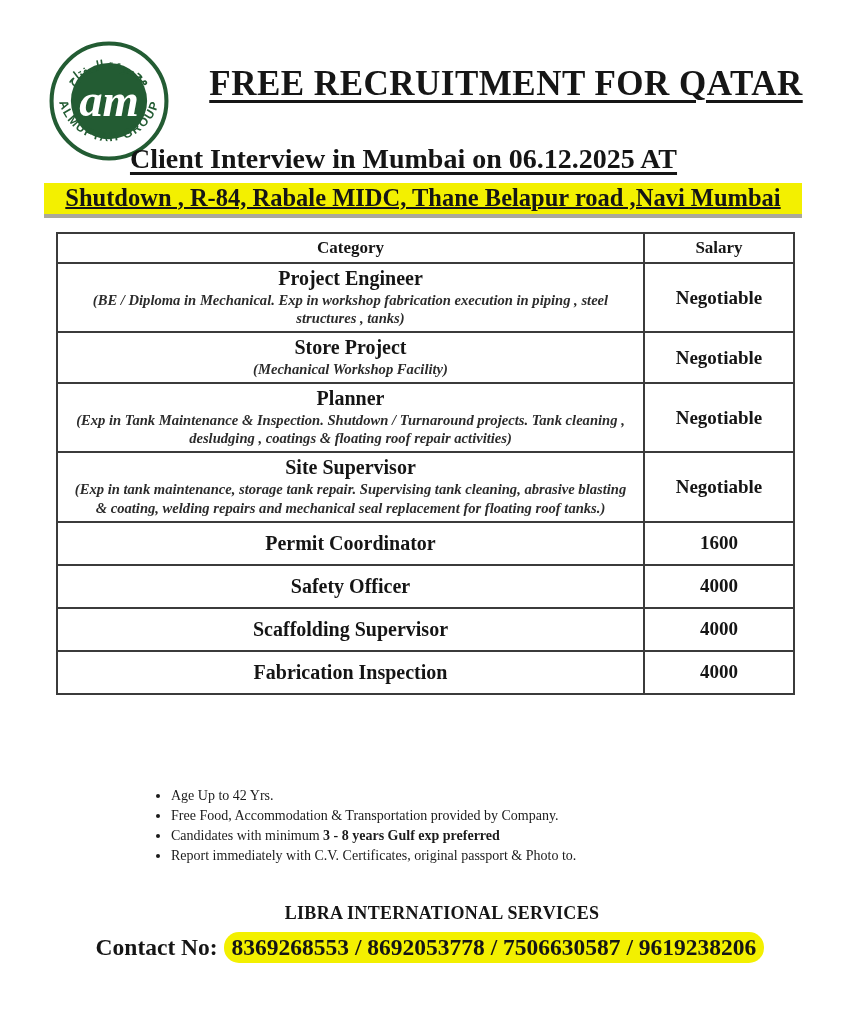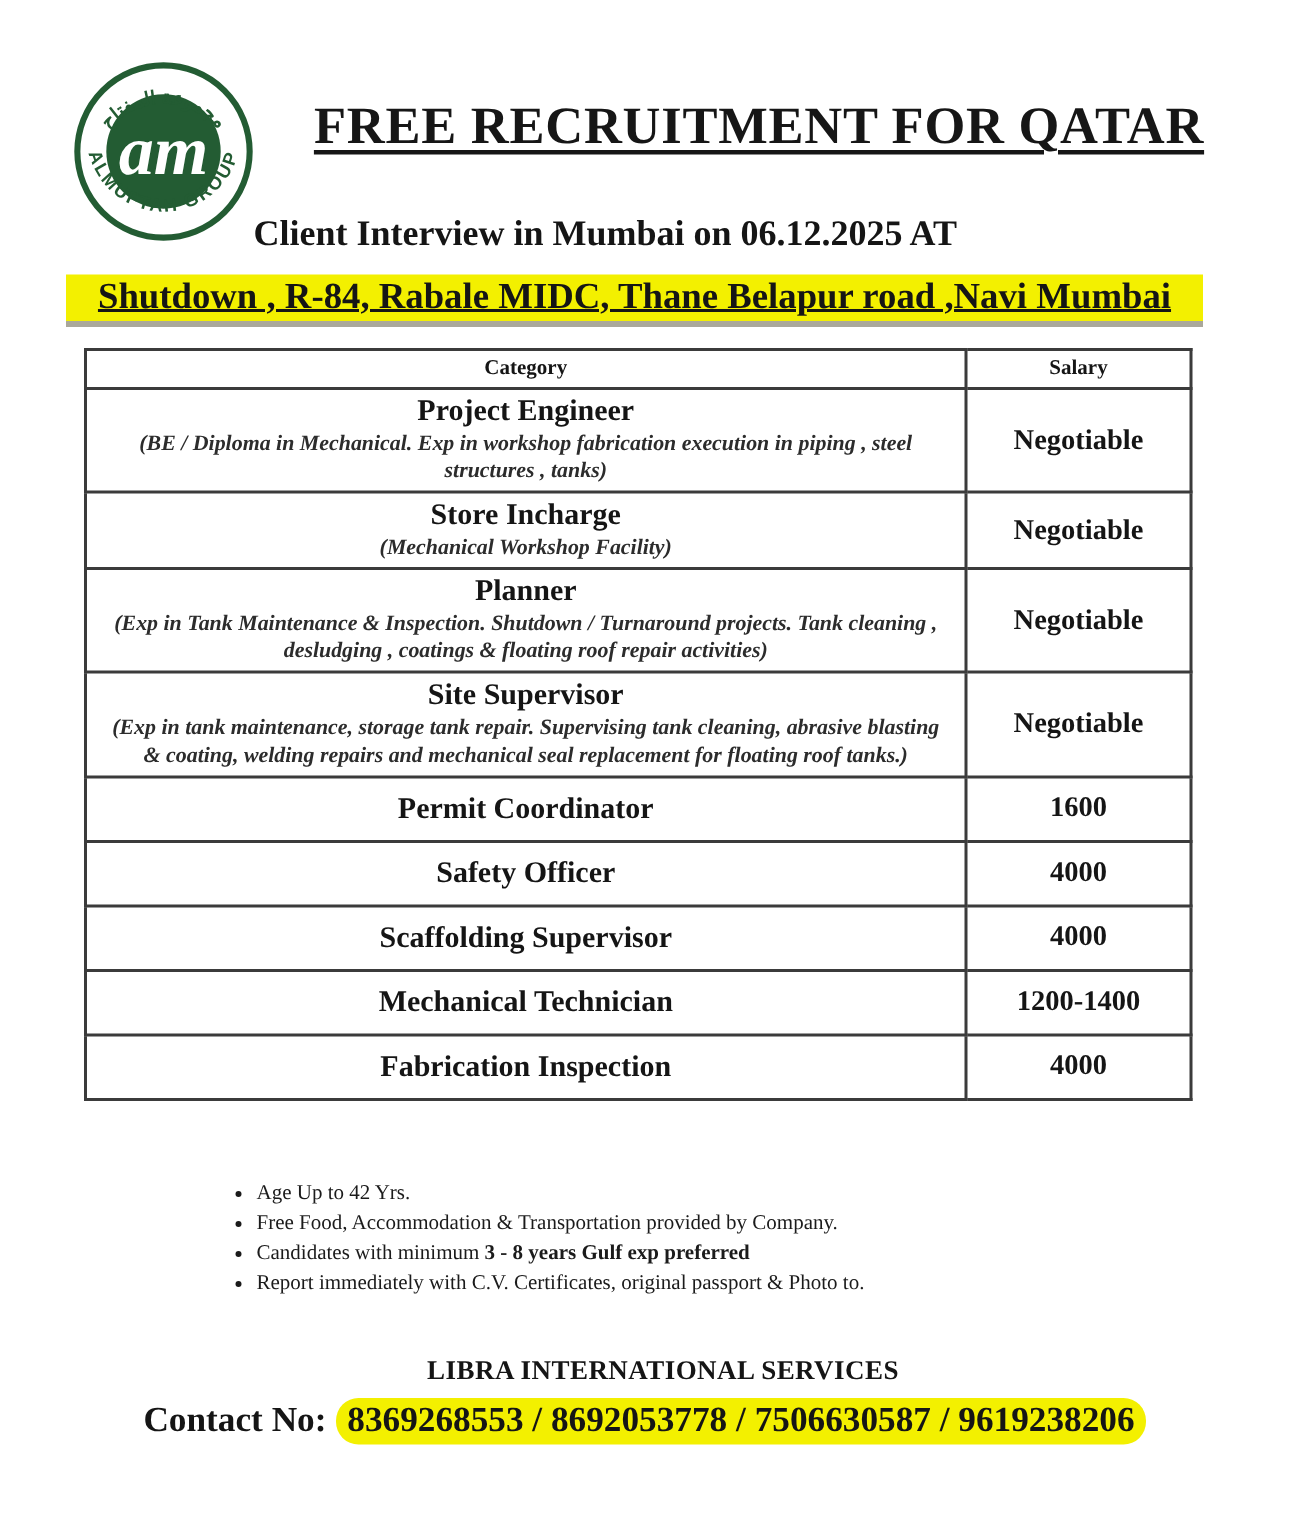--- a/index.html
+++ b/index.html
@@ -18,21 +18,22 @@
     position:absolute;left:178px;top:64px;width:656px;
     text-align:center;font-size:35px;font-weight:bold;
     letter-spacing:.5px;
     text-decoration:underline;
     text-underline-offset:5px;
     text-decoration-thickness:3px;
     color:#161616;
   }
   .subtitle{
     position:absolute;left:0;top:143px;width:807px;
-    text-align:center;font-size:24px;font-weight:bold;
+    text-align:center;font-size:28px;font-weight:bold;
+    text-decoration:underline;
     text-underline-offset:4px;
     text-decoration-thickness:2.5px;
   }
   .address{
     position:absolute;left:44px;top:183px;width:758px;
     background:var(--hl,#f3f000);
     border-bottom:4px solid #aaa89b;
     text-align:center;font-size:24.5px;font-weight:bold;
     padding:1px 0 2px 0;
     text-decoration:underline;
@@ -44,21 +45,21 @@
     position:absolute;left:56px;top:232px;
     width:737px;border-collapse:collapse;
     table-layout:fixed;
   }
   table.jobs col.c-cat{width:587px;}
   table.jobs col.c-sal{width:150px;}
   table.jobs th, table.jobs td{
     border:2px solid #3b3b3b;
     text-align:center;vertical-align:middle;
   }
-  th.h-cell{font-size:14px;font-weight:bold;padding:4px 1px;}
+  th.h-cell{font-size:17px;font-weight:bold;padding:4px 1px;}
   td.cat{padding:2px 10px 4px 10px;}
   .row-title{font-size:20px;font-weight:bold;line-height:1.25;}
   .row-detail{
     font-size:14.6px;font-style:italic;font-weight:bold;
     color:#2c2c2c;line-height:1.24;
   }
   td.sal{font-size:19px;font-weight:bold;padding:2px;}
   
   .bullets{
     position:absolute;left:147px;top:786px;width:680px;
@@ -126,21 +127,21 @@
     <tbody id="jobs-body">
         <tr>
           <td class="cat">
             <div class="row-title">Project Engineer</div>
             <div class="row-detail">(BE / Diploma in Mechanical. Exp in workshop fabrication execution in piping , steel structures , tanks)</div>
           </td>
           <td class="sal">Negotiable</td>
         </tr>
         <tr>
           <td class="cat">
-            <div class="row-title">Store Incharge</div>
+            <div class="row-title">Store Project</div>
             <div class="row-detail">(Mechanical Workshop Facility)</div>
           </td>
           <td class="sal">Negotiable</td>
         </tr>
         <tr>
           <td class="cat">
             <div class="row-title">Planner</div>
             <div class="row-detail">(Exp in Tank Maintenance &amp; Inspection. Shutdown / Turnaround   projects. Tank cleaning , desludging , coatings &amp; floating roof repair activities)</div>
           </td>
           <td class="sal">Negotiable</td>
@@ -165,26 +166,20 @@
           <td class="sal">4000</td>
         </tr>
         <tr>
           <td class="cat" style="padding: 8px 22px;">
             <div class="row-title">Scaffolding Supervisor</div>
           </td>
           <td class="sal">4000</td>
         </tr>
         <tr>
           <td class="cat" style="padding: 8px 10px;">
-            <div class="row-title">Mechanical Technician</div>
-          </td>
-          <td class="sal">1200-1400</td>
-        </tr>
-        <tr>
-          <td class="cat" style="padding: 8px 10px;">
             <div class="row-title">Fabrication Inspection</div>
           </td>
           <td class="sal">4000</td>
         </tr>
       </tbody>
   </table>
 
   <ul class="bullets" id="bullet-list">
       <li><span>Age Up to 42 Yrs.</span></li>
       <li><span>Free Food, Accommodation &amp; Transportation provided by Company.</span></li>

